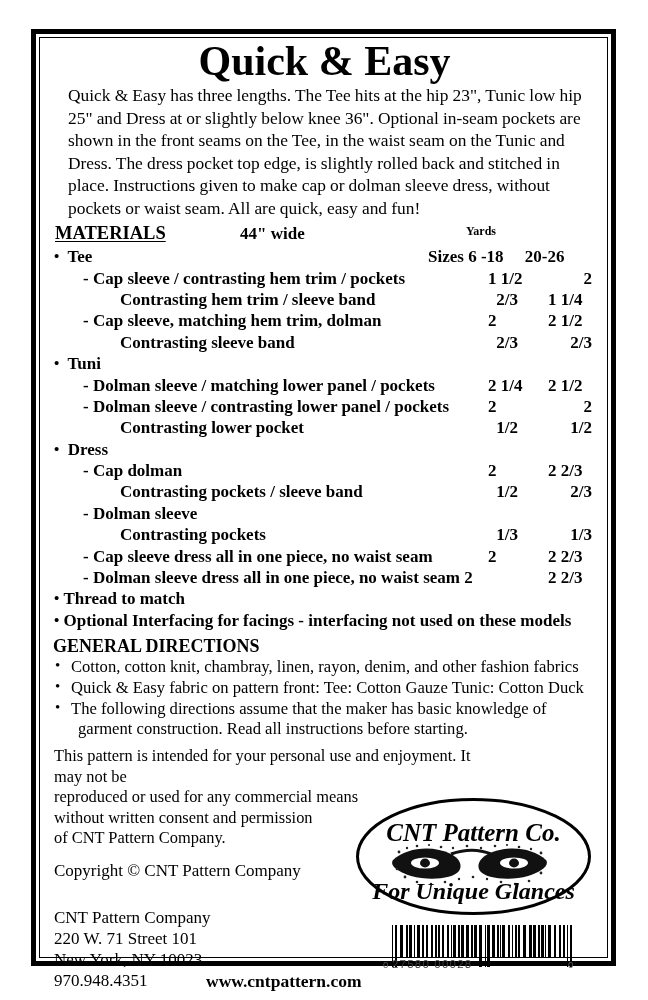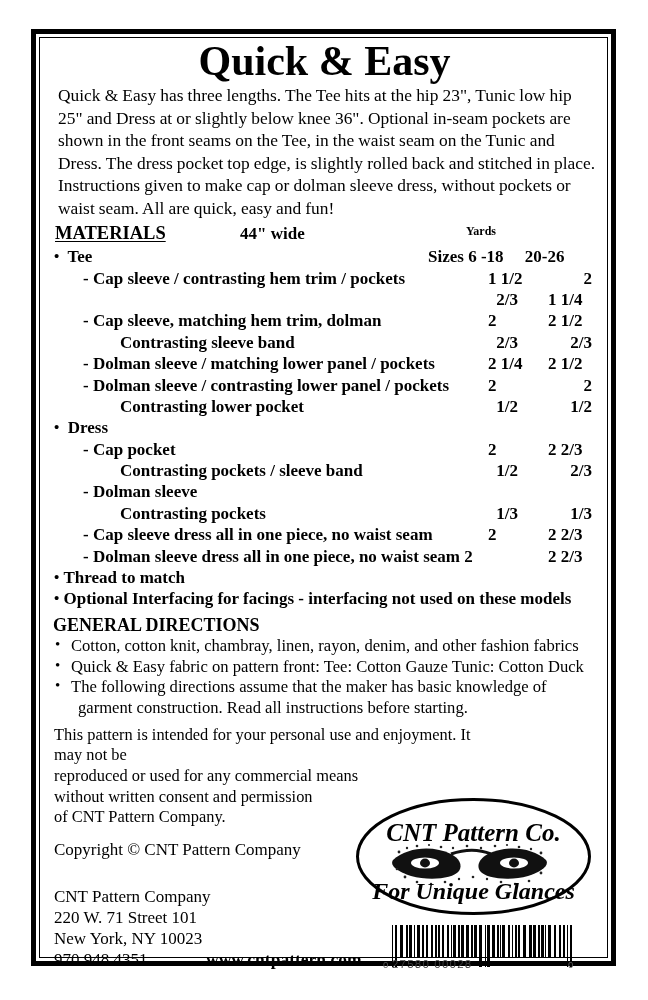--- a/index.html
+++ b/index.html
@@ -53,21 +53,21 @@
     line-height: 1.0;
     letter-spacing: 0px;
     margin: 4px 0 2px 0;
   }
 
   
   .intro {
     font-size: 17.4px;
     line-height: 1.295;
     text-align: left;
-    margin: 0 0 2px 8px;
+    margin: 0 0 2px 18px;
     padding: 0 2px 0 2px;
     word-spacing: -0.2px;
   }
 
   
   .materials-head {
     position: relative;
     height: 24px;
     font-size: 18.5px;
     font-weight: bold;
@@ -231,53 +231,57 @@
         <div class="mrow lv0">
           <span class="lbl"><span class="bullet">•</span>&nbsp; Tee</span>
           <span class="sizes-lbl">Sizes  6 -18&nbsp;&nbsp;&nbsp;&nbsp; 20-26</span>
         </div>
         <div class="mrow lv1">
           <span class="lbl">- Cap sleeve / contrasting hem trim / pockets</span>
           <span class="c1">1 1/2</span>
           <span class="c2 c2r">2</span>
         </div>
         <div class="mrow lv2">
+          <span class="lbl">Contrasting hem trim / sleeve band</span>
           <span class="c1 c1r">2/3</span>
           <span class="c2">1 1/4</span>
         </div>
         <div class="mrow lv1">
           <span class="lbl">- Cap sleeve, matching hem trim, dolman</span>
           <span class="c1">2</span>
           <span class="c2">2 1/2</span>
         </div>
         <div class="mrow lv2">
           <span class="lbl">Contrasting  sleeve band</span>
           <span class="c1 c1r">2/3</span>
           <span class="c2 c2r">2/3</span>
         </div>
+        <div class="mrow lv0">
+          <span class="lbl"><span class="bullet">•</span>&nbsp; Tuni</span>
+        </div>
         <div class="mrow lv1">
           <span class="lbl">- Dolman sleeve / matching lower panel / pockets</span>
           <span class="c1">2 1/4</span>
           <span class="c2">2 1/2</span>
         </div>
         <div class="mrow lv1">
           <span class="lbl">- Dolman sleeve / contrasting lower panel / pockets</span>
           <span class="c1">2</span>
           <span class="c2 c2r">2</span>
         </div>
         <div class="mrow lv2">
           <span class="lbl">Contrasting lower pocket</span>
           <span class="c1 c1r">1/2</span>
           <span class="c2 c2r">1/2</span>
         </div>
         <div class="mrow lv0">
           <span class="lbl"><span class="bullet">•</span>&nbsp; Dress</span>
         </div>
         <div class="mrow lv1">
-          <span class="lbl">- Cap pocket</span>
+          <span class="lbl">- Cap dolman</span>
           <span class="c1">2</span>
           <span class="c2">2 2/3</span>
         </div>
         <div class="mrow lv2">
           <span class="lbl">Contrasting pockets / sleeve band</span>
           <span class="c1 c1r">1/2</span>
           <span class="c2 c2r">2/3</span>
         </div>
         <div class="mrow lv1">
           <span class="lbl">- Dolman sleeve</span>

